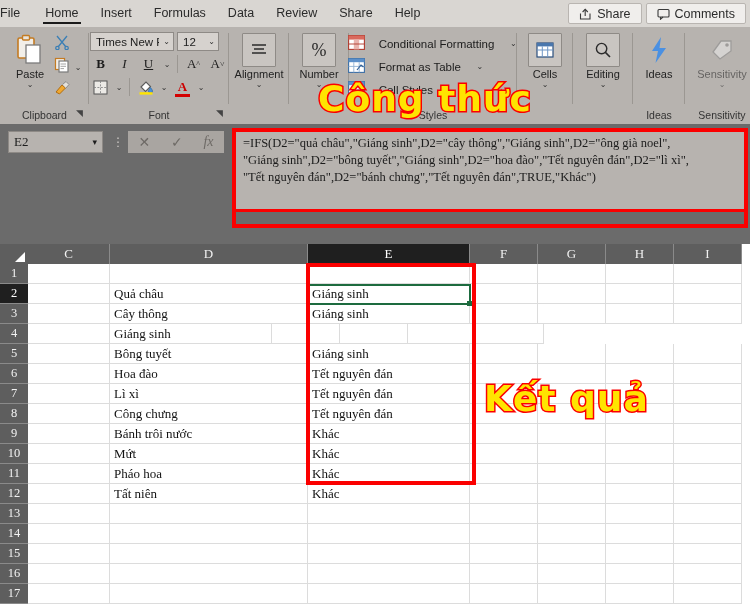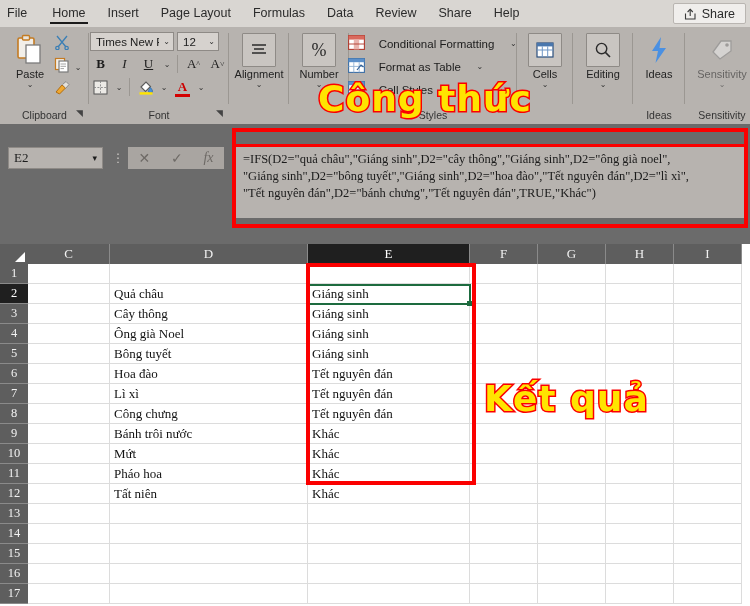--- a/index.html
+++ b/index.html
@@ -15,21 +15,21 @@
   
   .tabbar {
     position: absolute; top: 0; left: 0; width: 750px; height: 27px;
     background: #d9d6d2;
     display: flex; align-items: center;
   }
   .tab {
     font-size: 12.5px; color: #2b2b2b; padding: 0 11px; height: 27px;
     line-height: 27px; position: relative; white-space: nowrap;
   }
-  .tab.first { padding-left: 7px; padding-right: 14px; }
+  .tab.first { padding-left: 0; padding-right: 14px; }
   .tab.active { font-weight: normal; }
   .tab.active::after {
     content: ""; position: absolute; left: 9px; right: 9px; bottom: 3px;
     height: 2px; background: #1b1b1b;
   }
   .tabspacer { flex: 1; }
   .topbtn {
     display: flex; align-items: center; gap: 5px;
     height: 21px; padding: 0 10px; margin-right: 4px;
     background: #f0eeec; border: 1px solid #b9b5b1; border-radius: 2px;
@@ -89,21 +89,21 @@
     font-size: 13px; color: #1c1c1c;
   }
   .fbtn.serif { font-family: "Liberation Serif", serif; }
   .chevsm { font-size: 8px; color: #333; width: 10px; text-align: center; }
   .sep-v { width: 1px; height: 18px; background: #9b9792; margin: 0 2px; }
 
   .stylerow { display: flex; align-items: center; gap: 14px; height: 21px; font-size: 11.5px; color: #1c1c1c; white-space: nowrap; }
 
   
   .fbar {
-    position: absolute; top: 140px; left: 0; width: 750px; height: 94px; background: #6b6b6b;
+    position: absolute; top: 124px; left: 0; width: 750px; height: 94px; background: #6b6b6b;
   }
   .namebox {
     position: absolute; left: 8px; top: 7px; width: 95px; height: 22px;
     background: #b7b3af; border: 1px solid #8e8a86;
     display: flex; align-items: center; justify-content: space-between; padding: 0 5px;
     font-size: 13px; color: #1c1c1c; font-family: "Liberation Serif", serif;
   }
   .namebox .nd { font-size: 9px; }
   .vdots { position: absolute; left: 112px; top: 9px; font-size: 12px; color: #cfcbc7; line-height: 18px; }
   .fbtns {
@@ -180,37 +180,45 @@
 </style>
 </head>
 <body>
 
 <div id="app">
 
   <div class="tabbar">
     <div class="tab first">File</div>
     <div class="tab active">Home</div>
     <div class="tab">Insert</div>
-    <div class="tab">Page Layout</div>
     <div class="tab">Formulas</div>
     <div class="tab">Data</div>
     <div class="tab">Review</div>
     <div class="tab">Share</div>
     <div class="tab">Help</div>
     <div class="tabspacer"></div>
     <div class="topbtn">
       <span>
         <svg width="13" height="12" viewBox="0 0 13 12">
             <path d="M1.5 5.5 L1.5 11 L11 11 L11 5.5" fill="none" stroke="#3a3a3a" stroke-width="1.1"></path>
             <path d="M6.2 8 L6.2 1.5" stroke="#3a3a3a" stroke-width="1.1" fill="none"></path>
             <path d="M3.6 4 L6.2 1.3 L8.8 4" fill="none" stroke="#3a3a3a" stroke-width="1.1"></path>
           </svg>
       </span>
       <span>Share</span>
     </div>
+    <div class="topbtn">
+      <span>
+        <svg width="13" height="12" viewBox="0 0 13 12">
+            <rect x="1" y="1.5" width="11" height="7.5" rx="1" fill="none" stroke="#3a3a3a" stroke-width="1.1"></rect>
+            <path d="M3.5 9 L3.5 11.2 L6 9" fill="none" stroke="#3a3a3a" stroke-width="1.1"></path>
+          </svg>
+      </span>
+      <span>Comments</span>
+    </div>
   </div>
 
   <div class="ribbon">
 
     <div class="grp" style="width:96px">
       <div class="grp-body">
         <div class="bigbtn">
           <div class="ico">
             <svg width="30" height="32" viewBox="0 0 30 32">
               <rect x="3" y="4" width="16" height="20" rx="1.5" fill="#f2efe9" stroke="#c47b22" stroke-width="1.6"></rect>
@@ -511,21 +519,20 @@
           <div class="cell" style="width: 198px;">Cây thông</div>
           <div class="cell" style="width: 162px;">Giáng sinh</div>
           <div class="cell" style="width: 68px;"></div>
           <div class="cell" style="width: 68px;"></div>
           <div class="cell" style="width: 68px;"></div>
           <div class="cell" style="width: 68px;"></div>
         </div>
         <div class="row">
           <div class="rh">4</div>
           <div class="cell" style="width: 82px;"></div>
-          <div class="cell" style="width: 198px;">Ông già Noel</div>
           <div class="cell" style="width: 162px;">Giáng sinh</div>
           <div class="cell" style="width: 68px;"></div>
           <div class="cell" style="width: 68px;"></div>
           <div class="cell" style="width: 68px;"></div>
           <div class="cell" style="width: 68px;"></div>
         </div>
         <div class="row">
           <div class="rh">5</div>
           <div class="cell" style="width: 82px;"></div>
           <div class="cell" style="width: 198px;">Bông tuyết</div>

